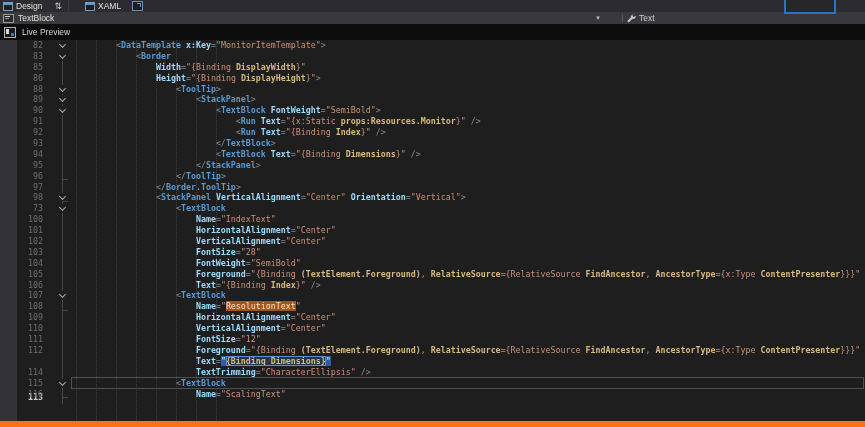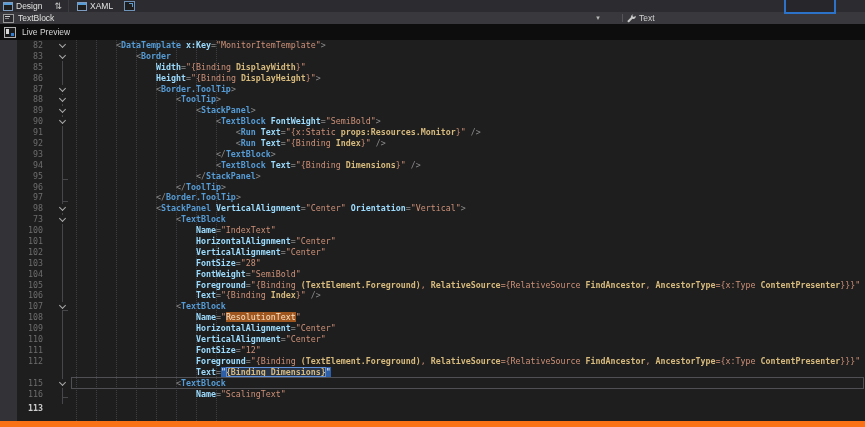--- a/index.html
+++ b/index.html
@@ -6,21 +6,21 @@
   #app{position:relative;width:865px;height:427px;background:#1e1e1e;overflow:hidden;
        font-family:"Liberation Sans",sans-serif;color:#d8d8d8;}
 
   
   #tabbar{position:absolute;left:0;top:0;width:865px;height:12px;background:#2c2c30;
           display:flex;align-items:center;font-size:8.5px;color:#e2e2e2;}
   .winicon{display:inline-block;width:8px;height:7px;border:1px solid #7d9cc0;position:relative;background:#1e1e1e;}
   .winicon::before{content:"";position:absolute;left:0;top:0;right:0;height:2px;background:#569cd6;}
   #design-tab{display:flex;align-items:center;gap:3px;padding:0 6px 0 3px;height:12px;}
   #swap-btn{color:#c8c8c8;font-size:9px;line-height:10px;padding:0 6px;}
-  #xaml-tab{display:flex;align-items:center;gap:3px;padding:0 8px;height:12px;border-left:1px solid #3c3c40;}
+  #xaml-tab{display:flex;align-items:center;gap:3px;padding:0 16px;height:12px;border-left:1px solid #3c3c40;}
   #popout-btn{position:relative;width:9px;height:8px;margin-left:8px;border:1px solid #6f93b8;background:#1e1e1e;}
   #popout-btn::after{content:"";position:absolute;right:1px;top:1px;width:3px;height:3px;border-top:1px solid #569cd6;border-right:1px solid #569cd6;}
   #popup-frag{position:absolute;left:784px;top:-3px;width:48px;height:13px;border:2px solid #2b72c8;background:#27272b;z-index:30;}
 
   
   #crumbbar{position:absolute;left:0;top:12px;width:865px;height:12px;background:#39393d;
             font-size:8.5px;color:#e0e0e0;}
   #crumb-el{position:absolute;left:3px;top:0;height:12px;display:flex;align-items:center;gap:4px;}
   .tbicon{display:inline-block;width:9px;height:7px;border:1px solid #9a9a9a;position:relative;background:#2a2a2e;}
   .tbicon::before{content:"";position:absolute;left:1px;top:1px;width:5px;height:1px;background:#cfcfcf;}
@@ -133,21 +133,20 @@
         <div class="guide" style="left: 100px;"></div>
         <div class="guide" style="left: 120px;"></div>
         <div class="guide" style="left: 140px;"></div>
       </div>
     <div id="foldline"></div>
     <div id="code-lines">
         <div class="line"><span class="ln">82</span><span class="foldcol"><i class="chev"></i></span><span class="codetext"><span class="tk-sp">        </span><span class="tk-p">&lt;</span><span class="tk-t">DataTemplate</span><span class="tk-sp"> </span><span class="tk-a">x:Key</span><span class="tk-p">=</span><span class="tk-s">"MonitorItemTemplate"</span><span class="tk-p">&gt;</span></span></div>
         <div class="line"><span class="ln">83</span><span class="foldcol"><i class="chev"></i></span><span class="codetext"><span class="tk-sp">            </span><span class="tk-p">&lt;</span><span class="tk-t">Border</span></span></div>
         <div class="line"><span class="ln">85</span><span class="foldcol"></span><span class="codetext"><span class="tk-sp">                </span><span class="tk-a">Width</span><span class="tk-p">=</span><span class="tk-s">"{Binding </span><span class="tk-m">DisplayWidth</span><span class="tk-s">}"</span></span></div>
         <div class="line"><span class="ln">86</span><span class="foldcol"></span><span class="codetext"><span class="tk-sp">                </span><span class="tk-a">Height</span><span class="tk-p">=</span><span class="tk-s">"{Binding </span><span class="tk-m">DisplayHeight</span><span class="tk-s">}"</span><span class="tk-p">&gt;</span></span></div>
-        <div class="line"><span class="ln">87</span><span class="foldcol"><i class="chev"></i></span><span class="codetext"><span class="tk-sp">                </span><span class="tk-p">&lt;</span><span class="tk-t">Border.ToolTip</span><span class="tk-p">&gt;</span></span></div>
         <div class="line"><span class="ln">88</span><span class="foldcol"><i class="chev"></i></span><span class="codetext"><span class="tk-sp">                    </span><span class="tk-p">&lt;</span><span class="tk-t">ToolTip</span><span class="tk-p">&gt;</span></span></div>
         <div class="line"><span class="ln">89</span><span class="foldcol"><i class="chev"></i></span><span class="codetext"><span class="tk-sp">                        </span><span class="tk-p">&lt;</span><span class="tk-t">StackPanel</span><span class="tk-p">&gt;</span></span></div>
         <div class="line"><span class="ln">90</span><span class="foldcol"><i class="chev"></i></span><span class="codetext"><span class="tk-sp">                            </span><span class="tk-p">&lt;</span><span class="tk-t">TextBlock</span><span class="tk-sp"> </span><span class="tk-a">FontWeight</span><span class="tk-p">=</span><span class="tk-s">"SemiBold"</span><span class="tk-p">&gt;</span></span></div>
         <div class="line"><span class="ln">91</span><span class="foldcol"></span><span class="codetext"><span class="tk-sp">                                </span><span class="tk-p">&lt;</span><span class="tk-t">Run</span><span class="tk-sp"> </span><span class="tk-a">Text</span><span class="tk-p">=</span><span class="tk-s">"{x:Static </span><span class="tk-m">props:Resources.Monitor</span><span class="tk-s">}"</span><span class="tk-p"> /&gt;</span></span></div>
         <div class="line"><span class="ln">92</span><span class="foldcol"></span><span class="codetext"><span class="tk-sp">                                </span><span class="tk-p">&lt;</span><span class="tk-t">Run</span><span class="tk-sp"> </span><span class="tk-a">Text</span><span class="tk-p">=</span><span class="tk-s">"{Binding </span><span class="tk-m">Index</span><span class="tk-s">}"</span><span class="tk-p"> /&gt;</span></span></div>
         <div class="line"><span class="ln">93</span><span class="foldcol"></span><span class="codetext"><span class="tk-sp">                            </span><span class="tk-p">&lt;/</span><span class="tk-t">TextBlock</span><span class="tk-p">&gt;</span></span></div>
         <div class="line"><span class="ln">94</span><span class="foldcol"></span><span class="codetext"><span class="tk-sp">                            </span><span class="tk-p">&lt;</span><span class="tk-t">TextBlock</span><span class="tk-sp"> </span><span class="tk-a">Text</span><span class="tk-p">=</span><span class="tk-s">"{Binding </span><span class="tk-m">Dimensions</span><span class="tk-s">}"</span><span class="tk-p"> /&gt;</span></span></div>
         <div class="line"><span class="ln">95</span><span class="foldcol"></span><span class="codetext"><span class="tk-sp">                        </span><span class="tk-p">&lt;/</span><span class="tk-t">StackPanel</span><span class="tk-p">&gt;</span></span></div>
         <div class="line"><span class="ln">96</span><span class="foldcol"></span><span class="codetext"><span class="tk-sp">                    </span><span class="tk-p">&lt;/</span><span class="tk-t">ToolTip</span><span class="tk-p">&gt;</span></span></div>
         <div class="line"><span class="ln">97</span><span class="foldcol"></span><span class="codetext"><span class="tk-sp">                </span><span class="tk-p">&lt;/</span><span class="tk-t">Border.ToolTip</span><span class="tk-p">&gt;</span></span></div>
@@ -160,20 +159,21 @@
         <div class="line"><span class="ln">104</span><span class="foldcol"></span><span class="codetext"><span class="tk-sp">                        </span><span class="tk-a">FontWeight</span><span class="tk-p">=</span><span class="tk-s">"SemiBold"</span></span></div>
         <div class="line"><span class="ln">105</span><span class="foldcol"></span><span class="codetext"><span class="tk-sp">                        </span><span class="tk-a">Foreground</span><span class="tk-p">=</span><span class="tk-s">"{Binding </span><span class="tk-m">(TextElement.Foreground)</span><span class="tk-s">, </span><span class="tk-m">RelativeSource</span><span class="tk-s">={RelativeSource </span><span class="tk-m">FindAncestor</span><span class="tk-s">, </span><span class="tk-m">AncestorType</span><span class="tk-s">={x:Type </span><span class="tk-m">ContentPresenter</span><span class="tk-s">}}}"</span></span></div>
         <div class="line"><span class="ln">106</span><span class="foldcol"></span><span class="codetext"><span class="tk-sp">                        </span><span class="tk-a">Text</span><span class="tk-p">=</span><span class="tk-s">"{Binding </span><span class="tk-m">Index</span><span class="tk-s">}"</span><span class="tk-p"> /&gt;</span></span></div>
         <div class="line"><span class="ln">107</span><span class="foldcol"><i class="chev"></i></span><span class="codetext"><span class="tk-sp">                    </span><span class="tk-p">&lt;</span><span class="tk-t">TextBlock</span></span></div>
         <div class="line"><span class="ln">108</span><span class="foldcol"></span><span class="codetext"><span class="tk-sp">                        </span><span class="tk-a">Name</span><span class="tk-p">=</span><span class="tk-s">"</span><span class="tk-hl">ResolutionText</span><span class="tk-s">"</span></span></div>
         <div class="line"><span class="ln">109</span><span class="foldcol"></span><span class="codetext"><span class="tk-sp">                        </span><span class="tk-a">HorizontalAlignment</span><span class="tk-p">=</span><span class="tk-s">"Center"</span></span></div>
         <div class="line"><span class="ln">110</span><span class="foldcol"></span><span class="codetext"><span class="tk-sp">                        </span><span class="tk-a">VerticalAlignment</span><span class="tk-p">=</span><span class="tk-s">"Center"</span></span></div>
         <div class="line"><span class="ln">111</span><span class="foldcol"></span><span class="codetext"><span class="tk-sp">                        </span><span class="tk-a">FontSize</span><span class="tk-p">=</span><span class="tk-s">"12"</span></span></div>
         <div class="line"><span class="ln">112</span><span class="foldcol"></span><span class="codetext"><span class="tk-sp">                        </span><span class="tk-a">Foreground</span><span class="tk-p">=</span><span class="tk-s">"{Binding </span><span class="tk-m">(TextElement.Foreground)</span><span class="tk-s">, </span><span class="tk-m">RelativeSource</span><span class="tk-s">={RelativeSource </span><span class="tk-m">FindAncestor</span><span class="tk-s">, </span><span class="tk-m">AncestorType</span><span class="tk-s">={x:Type </span><span class="tk-m">ContentPresenter</span><span class="tk-s">}}}"</span></span></div>
         <div class="line cur"><span class="ln">113</span><span class="foldcol"></span><span class="codetext"><span class="tk-sp">                        </span><span class="tk-a">Text</span><span class="tk-p">=</span><span class="tk-sel">"</span><span class="tk-box">{Binding Dimensions}</span><span class="tk-sel">"</span></span></div>
+        <div class="line"><span class="ln">114</span><span class="foldcol"></span><span class="codetext"><span class="tk-sp">                        </span><span class="tk-a">TextTrimming</span><span class="tk-p">=</span><span class="tk-s">"CharacterEllipsis"</span><span class="tk-p"> /&gt;</span></span></div>
         <div class="line"><span class="ln">115</span><span class="foldcol"><i class="chev"></i></span><span class="codetext"><span class="tk-sp">                    </span><span class="tk-p">&lt;</span><span class="tk-t">TextBlock</span></span></div>
         <div class="line"><span class="ln">116</span><span class="foldcol"></span><span class="codetext"><span class="tk-sp">                        </span><span class="tk-a">Name</span><span class="tk-p">=</span><span class="tk-s">"ScalingText"</span></span></div>
       </div>
     <div id="curline-box" style="top: 337.4px;"></div>
   <div class="tick" style="top: 139.3px;"></div>
       <div class="tick" style="top: 161.1px;"></div>
       <div class="tick" style="top: 270.1px;"></div>
       <div class="tick" style="top: 357.3px;"></div>
     </div>
 

